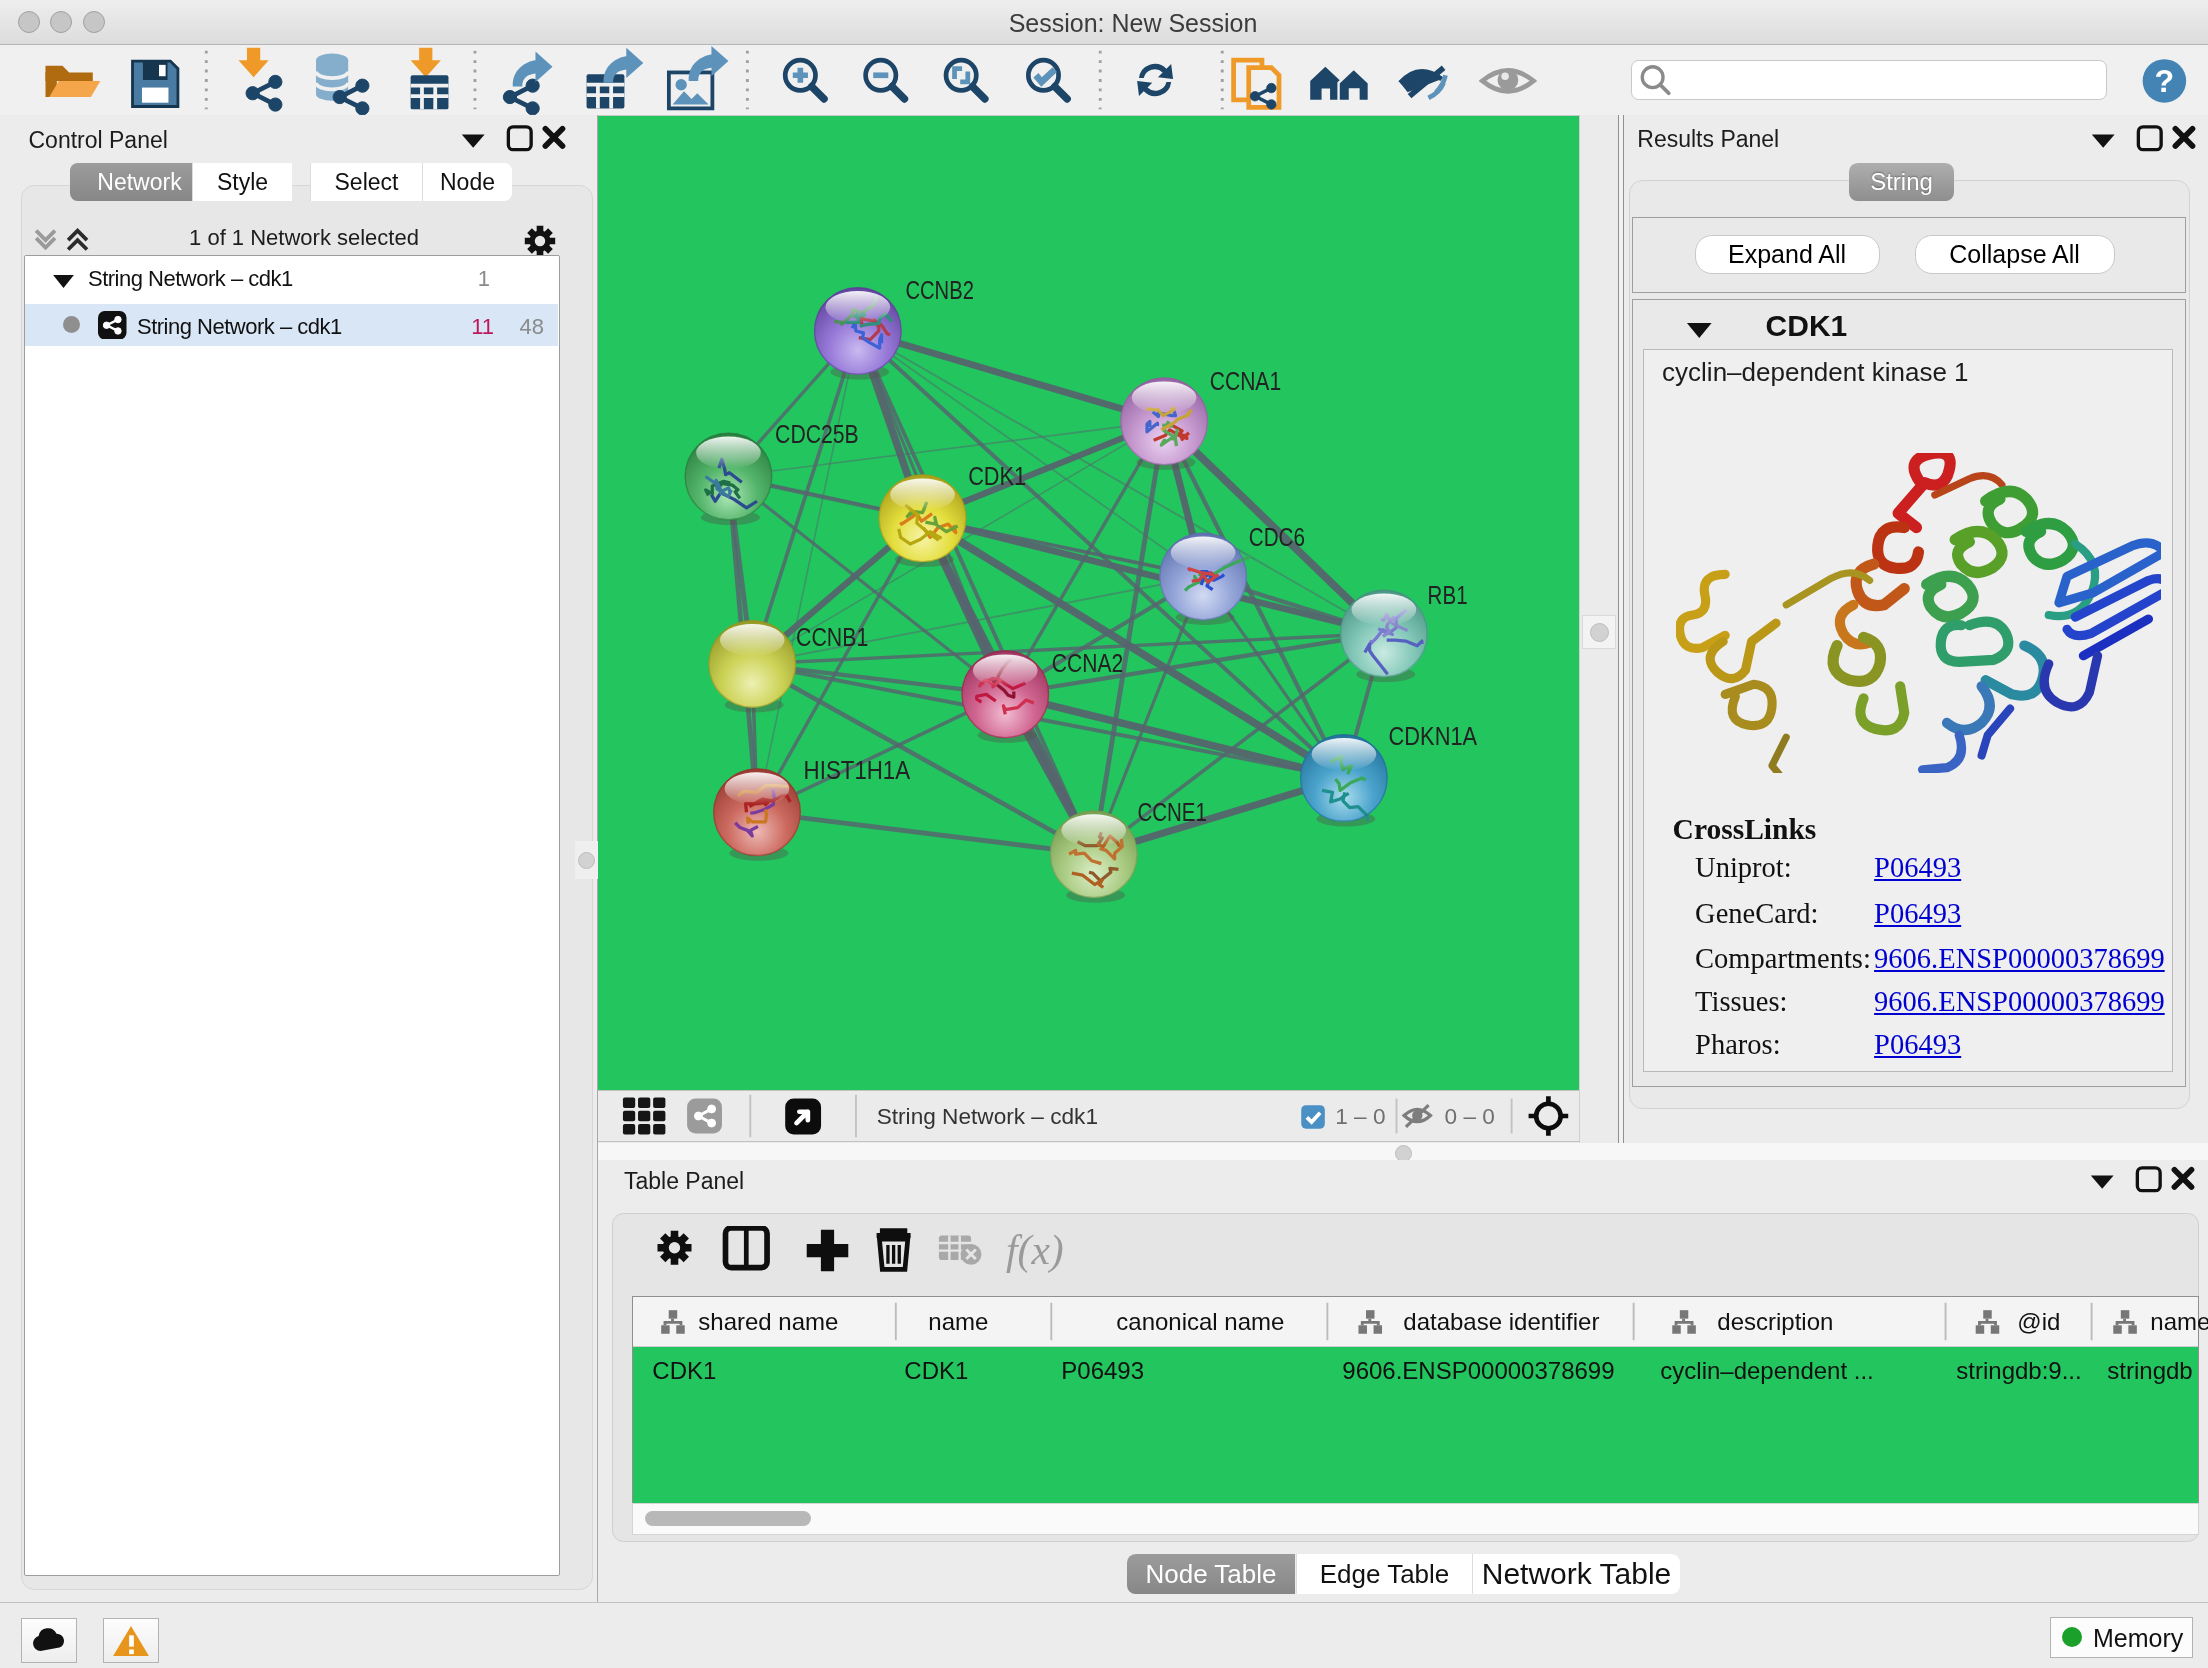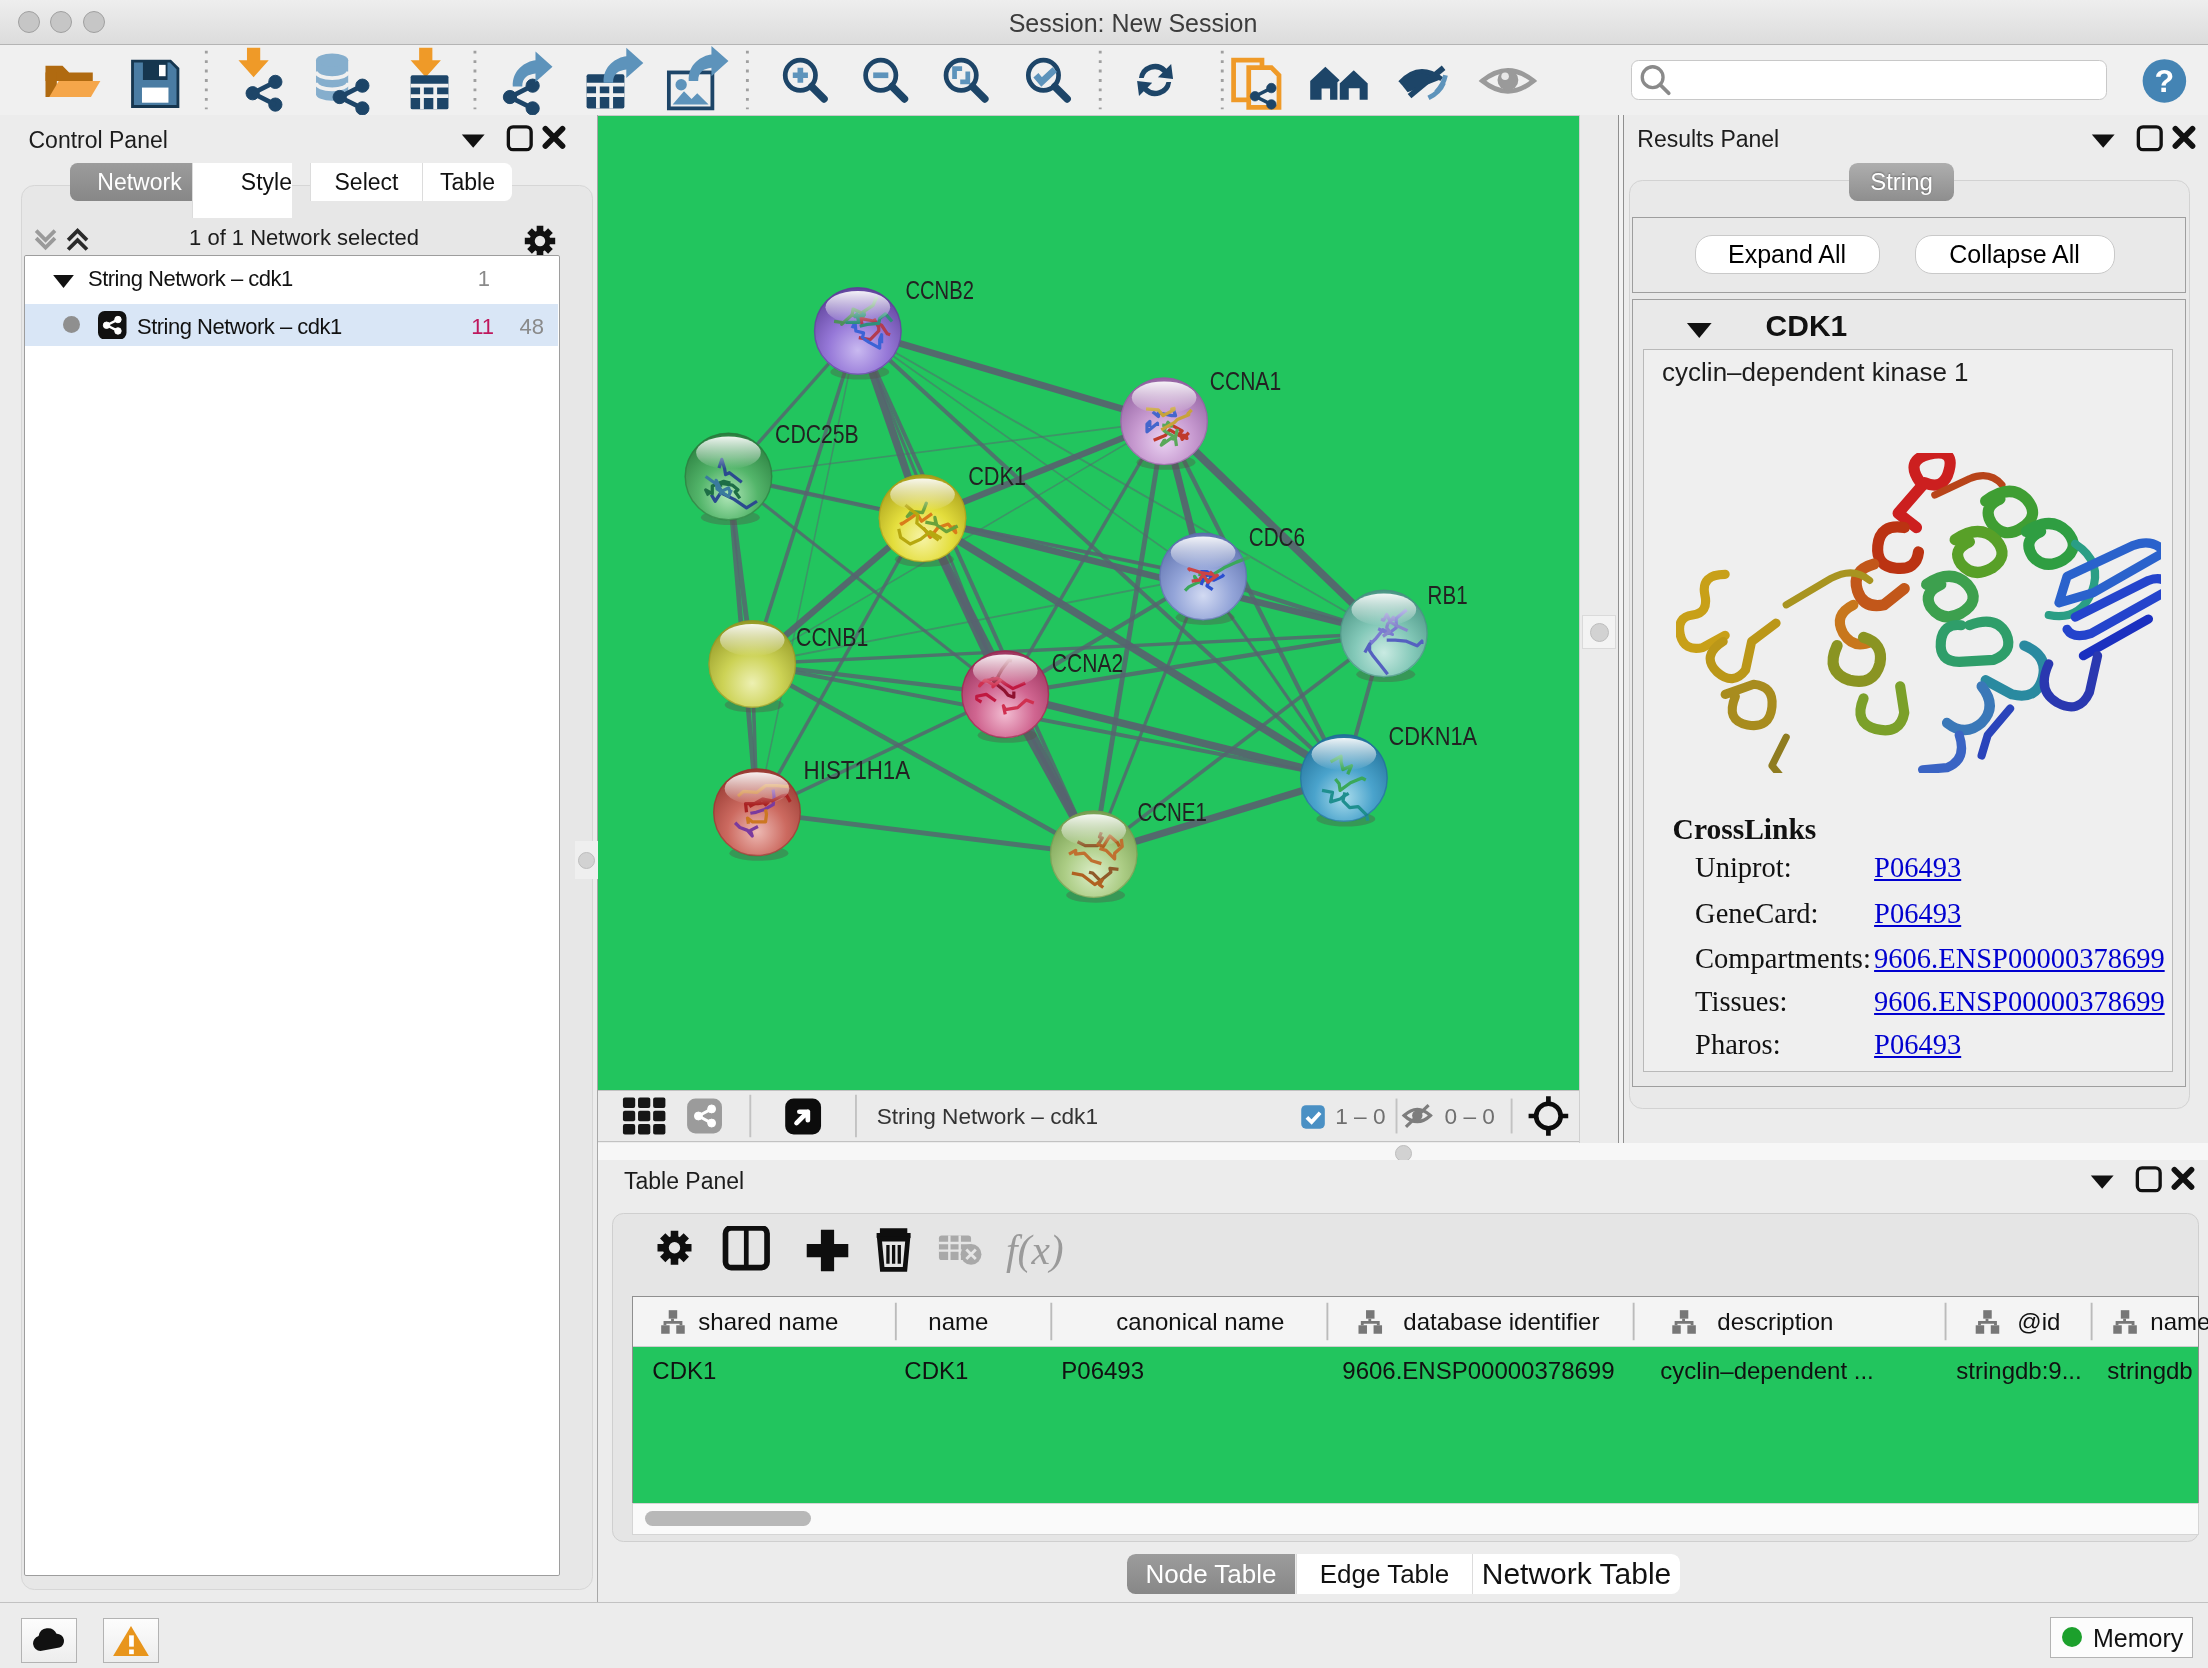--- a/index.html
+++ b/index.html
@@ -205,26 +205,26 @@
  <div class="panehdr abs" style="left:28.5px;top:12.4px;">Control Panel</div>
  <svg class="abs" style="left:458px;top:9.5px;" width="114" height="28.5" viewBox="0 0 120 30">
   <path d="M4,10 l12,14 12,-14 z" fill="#111"></path>
   <rect x="53" y="2" width="24" height="24" rx="5" fill="none" stroke="#111" stroke-width="3.5"></rect>
   <path d="M92,4 l18,18 M110,4 l-18,18" stroke="#111" stroke-width="6" stroke-linecap="round"></path>
  </svg>
  <div class="abs" style="left:21px;top:70px;width:572px;height:1405px;background:#e7e7e7;
    border:1px solid #d6d6d6;border-radius:13.3px;box-sizing:border-box;"></div>
  <div class="abs tabsel" style="left:70px;top:48px;width:139px;height:38px;border-radius:7.6px 0 0 7.6px;
    font-size:23px;text-align:center;line-height:38px;">Network</div>
- <div class="abs tabun" style="left:192px;top:48px;width:99px;height:55px;
-   font-size:23px;text-align:right;line-height:38px;">Style</div>
+ <div class="abs tabun" style="left:192px;top:48px;width:99px;height:38px;
+   font-size:23px;text-align:center;line-height:38px;">Style</div>
  <div class="abs tabun" style="left:310px;top:48px;width:111px;height:38px;
    font-size:23px;text-align:center;line-height:38px;">Select</div>
  <div class="abs tabun" style="left:422px;top:48px;width:89px;height:38px;border-radius:0 7.6px 7.6px 0;
-   font-size:23px;text-align:center;line-height:38px;">Table</div>
+   font-size:23px;text-align:center;line-height:38px;">Node</div>
  <svg class="abs" style="left:34px;top:110px;" width="57" height="32" viewBox="0 0 60 34">
   <path d="M2,6 l10,10 10,-10 M2,14 l10,10 10,-10" stroke="#9a9a9a" stroke-width="4" fill="none"></path>
   <path d="M36,16 l10,-10 10,10 M36,26 l10,-10 10,10" stroke="#2b2b2b" stroke-width="4" fill="none"></path>
  </svg>
  <div class="abs" style="left:114px;top:110px;width:380px;text-align:center;font-size:22px;color:#1d1d1d;">1 of 1 Network selected</div>
  <svg class="abs" style="left:521px;top:107px;" width="38" height="38" viewBox="0 0 40 40">
   <g fill="#111">
         <circle cx="20" cy="20" r="11"></circle>
    <g stroke="#111" stroke-width="7">
           <path d="M20,4 v32 M4,20 h32 M9,9 l22,22 M31,9 l-22,22"></path>

